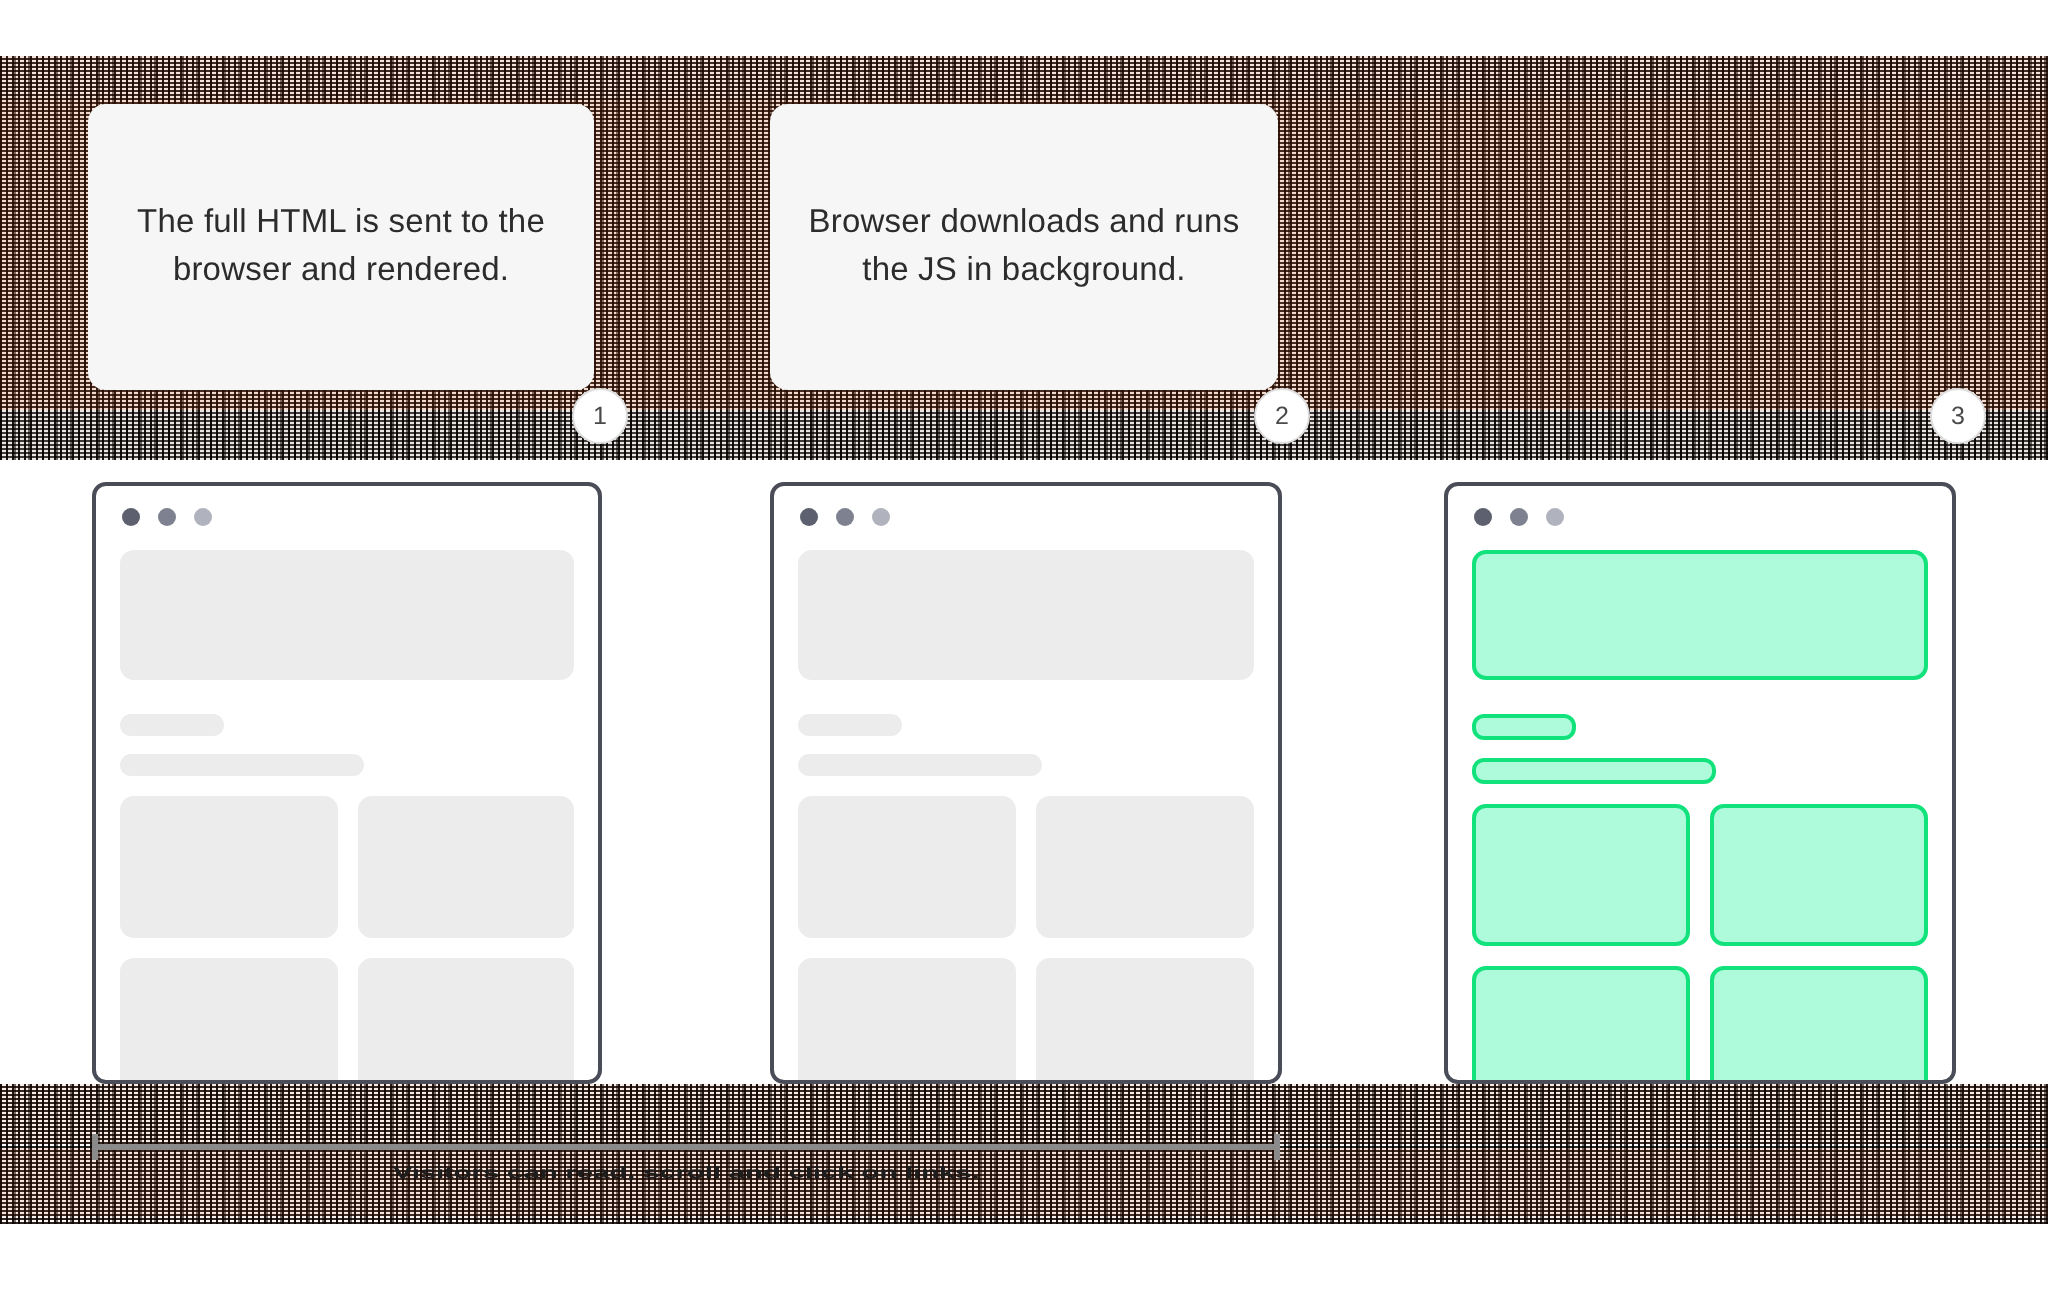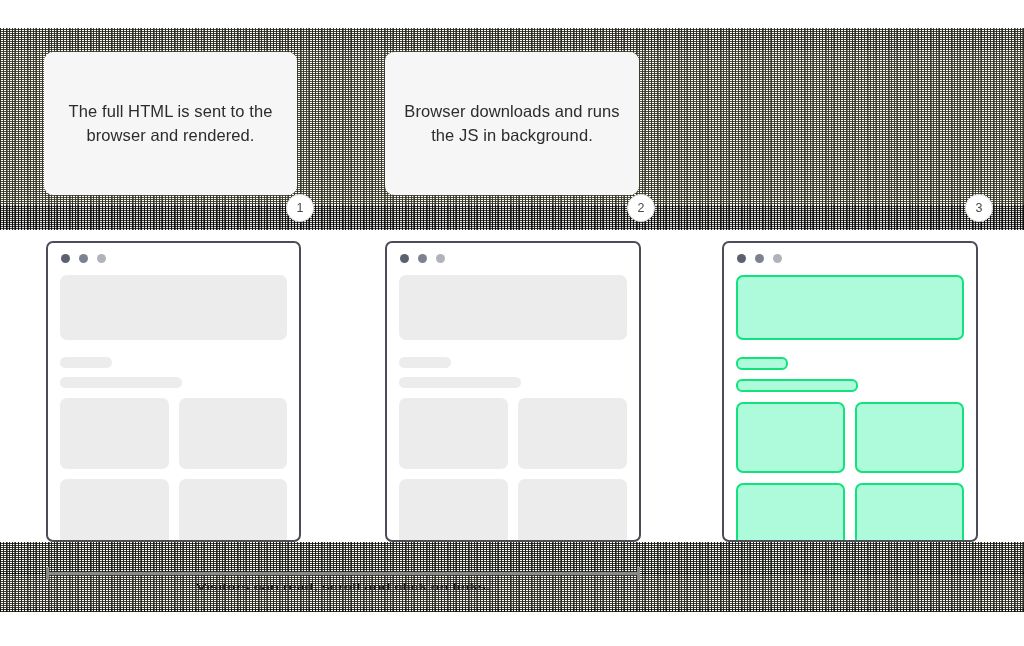--- a/index.html
+++ b/index.html
@@ -9,21 +9,21 @@
     height: 646px;
     overflow: hidden;
     background: #ffffff;
     font-family: "Liberation Sans", sans-serif;
   }
 
   #stage {
     position: relative;
     width: 1024px;
     height: 646px;
-    background: #fef9c3;
+    background: #c2410c;
     overflow: hidden;
   }
 
   
   .noise {
     position: absolute;
     left: 0;
     width: 1024px;
     pointer-events: none;
     opacity: 0.85;

